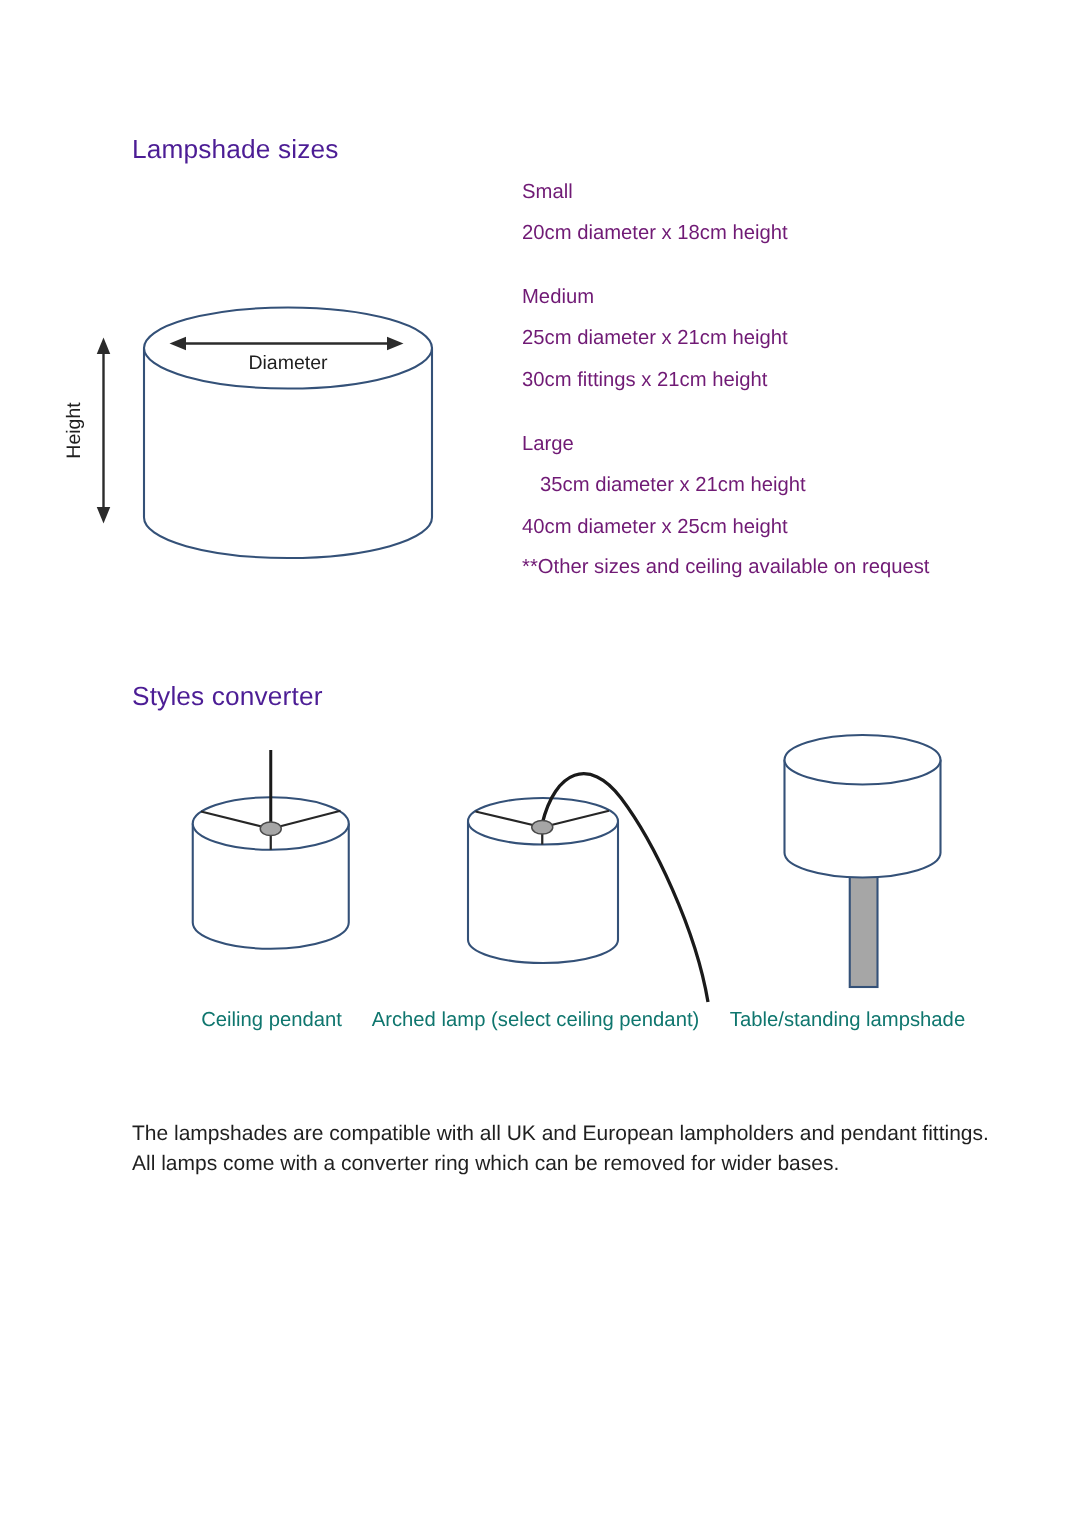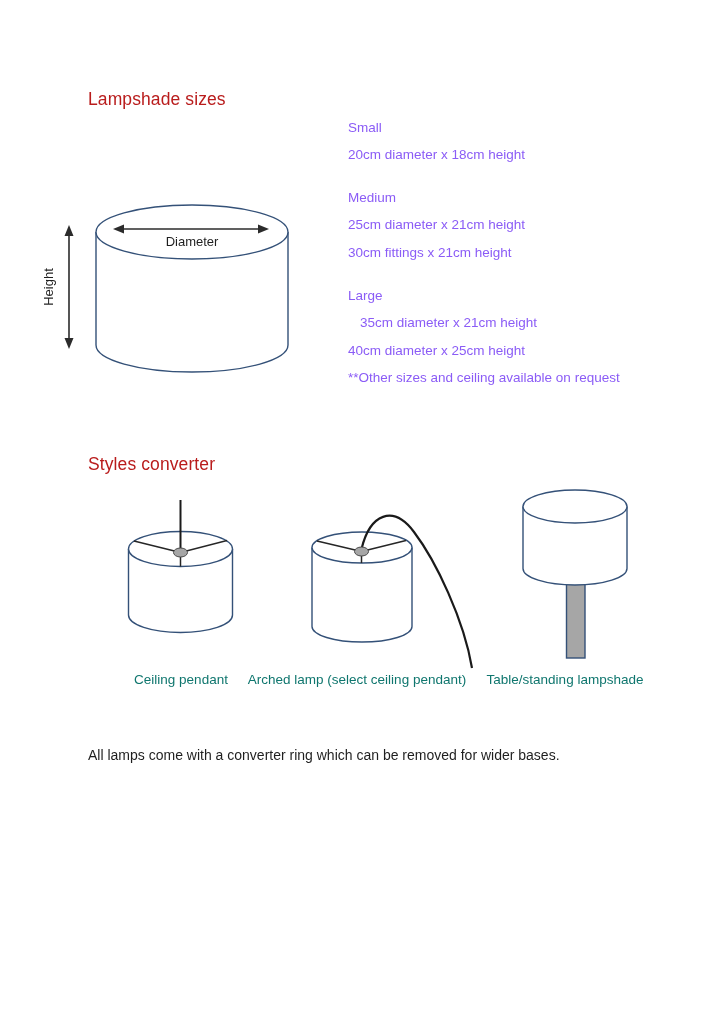--- a/index.html
+++ b/index.html
@@ -8,27 +8,27 @@
     background: #ffffff;
     font-family: "Liberation Sans", "DejaVu Sans", sans-serif;
     color: #1f1f1f;
     overflow: hidden;
     position: relative;
   }
   .abs { position: absolute; }
   .section-title {
     font-size: 17.5px;
     font-weight: 500;
-    color: #b91c1c;
+    color: #4c1d95;
     letter-spacing: 0.1px;
   }
   .size-label, .size-line, .size-note {
     font-size: 13.5px;
     line-height: 17px;
-    color: #8b5cf6;
+    color: #701a75;
     white-space: nowrap;
   }
   .caption {
     font-size: 13.5px;
     color: #0f766e;
     white-space: nowrap;
     transform: translateX(-50%);
   }
   .footer-line {
     font-size: 14px;
@@ -112,14 +112,15 @@
     <path class="outline" d="M 443 26.5 L 443 88.5 A 52 16.5 0 0 0 547 88.5 L 547 26.5"></path>
     <ellipse class="outline" cx="495" cy="26.5" rx="52" ry="16.5"></ellipse>
   </g>
 </svg>
 
 <div class="abs caption" style="left:181px; top:672px;">Ceiling pendant</div>
 <div class="abs caption" style="left:357px; top:672px;">Arched lamp (select ceiling pendant)</div>
 <div class="abs caption" style="left:565px; top:672px;">Table/standing lampshade</div>
 
 <div class="abs" style="left:88px; top:745px;">
+  <div class="footer-line">The lampshades are compatible with all UK and European lampholders and pendant fittings.</div>
   <div class="footer-line">All lamps come with a converter ring which can be removed for wider bases.</div>
 </div>
 
 </body></html>

